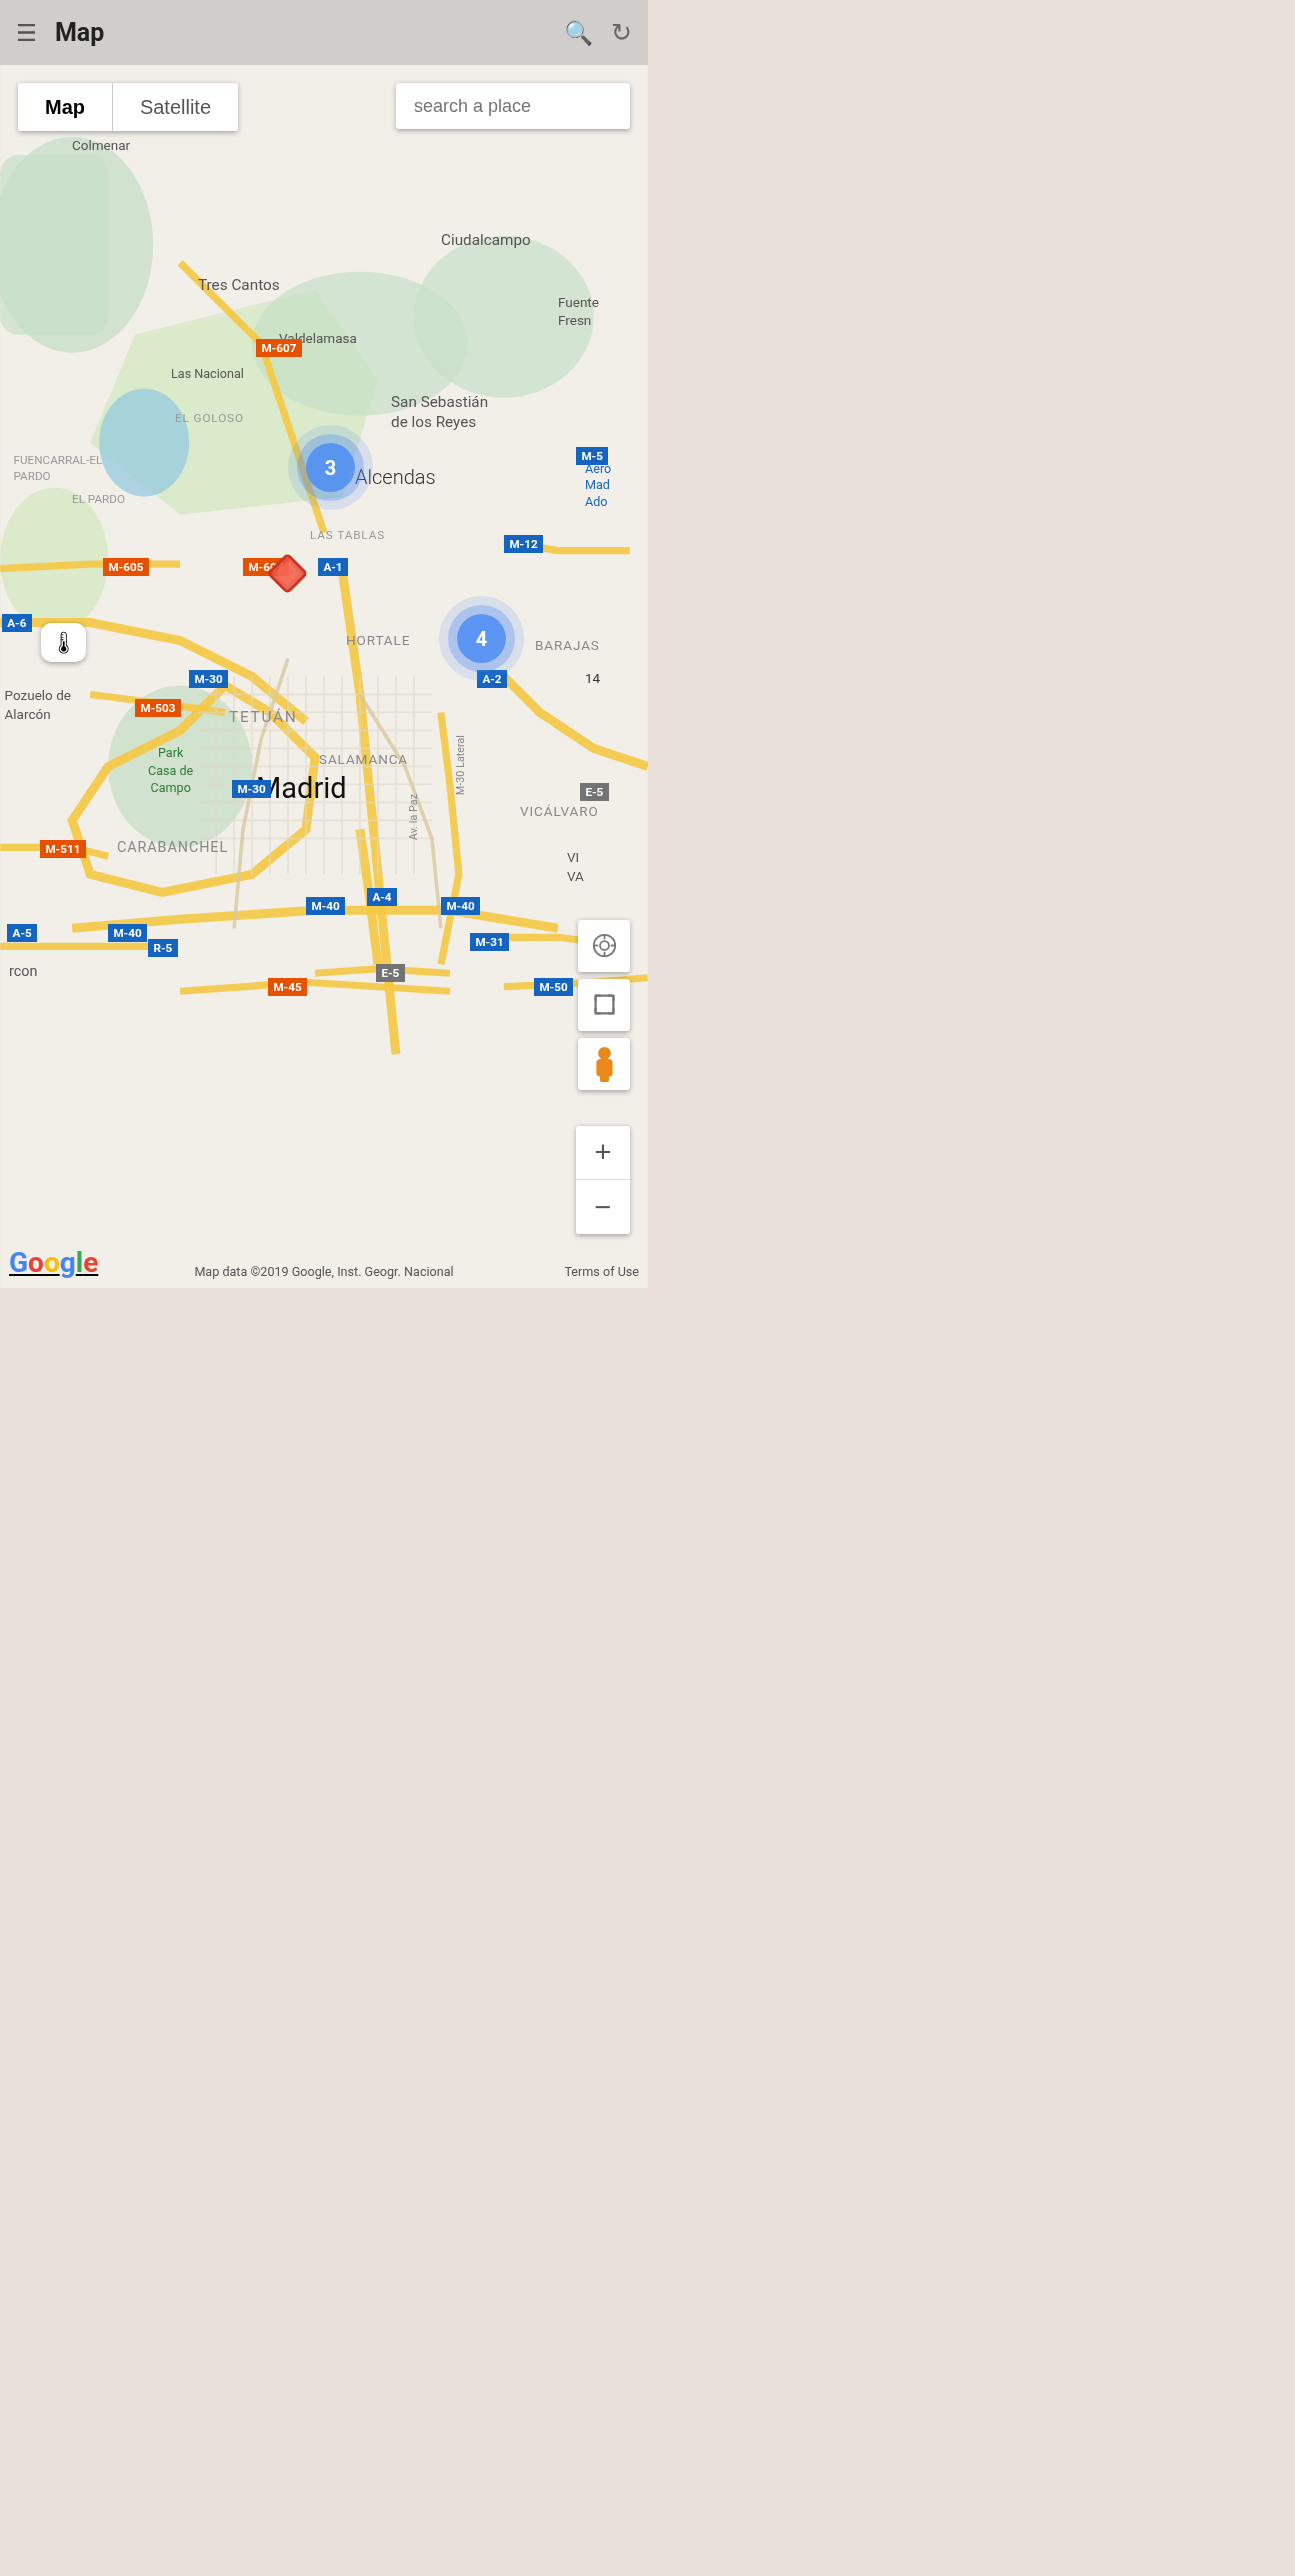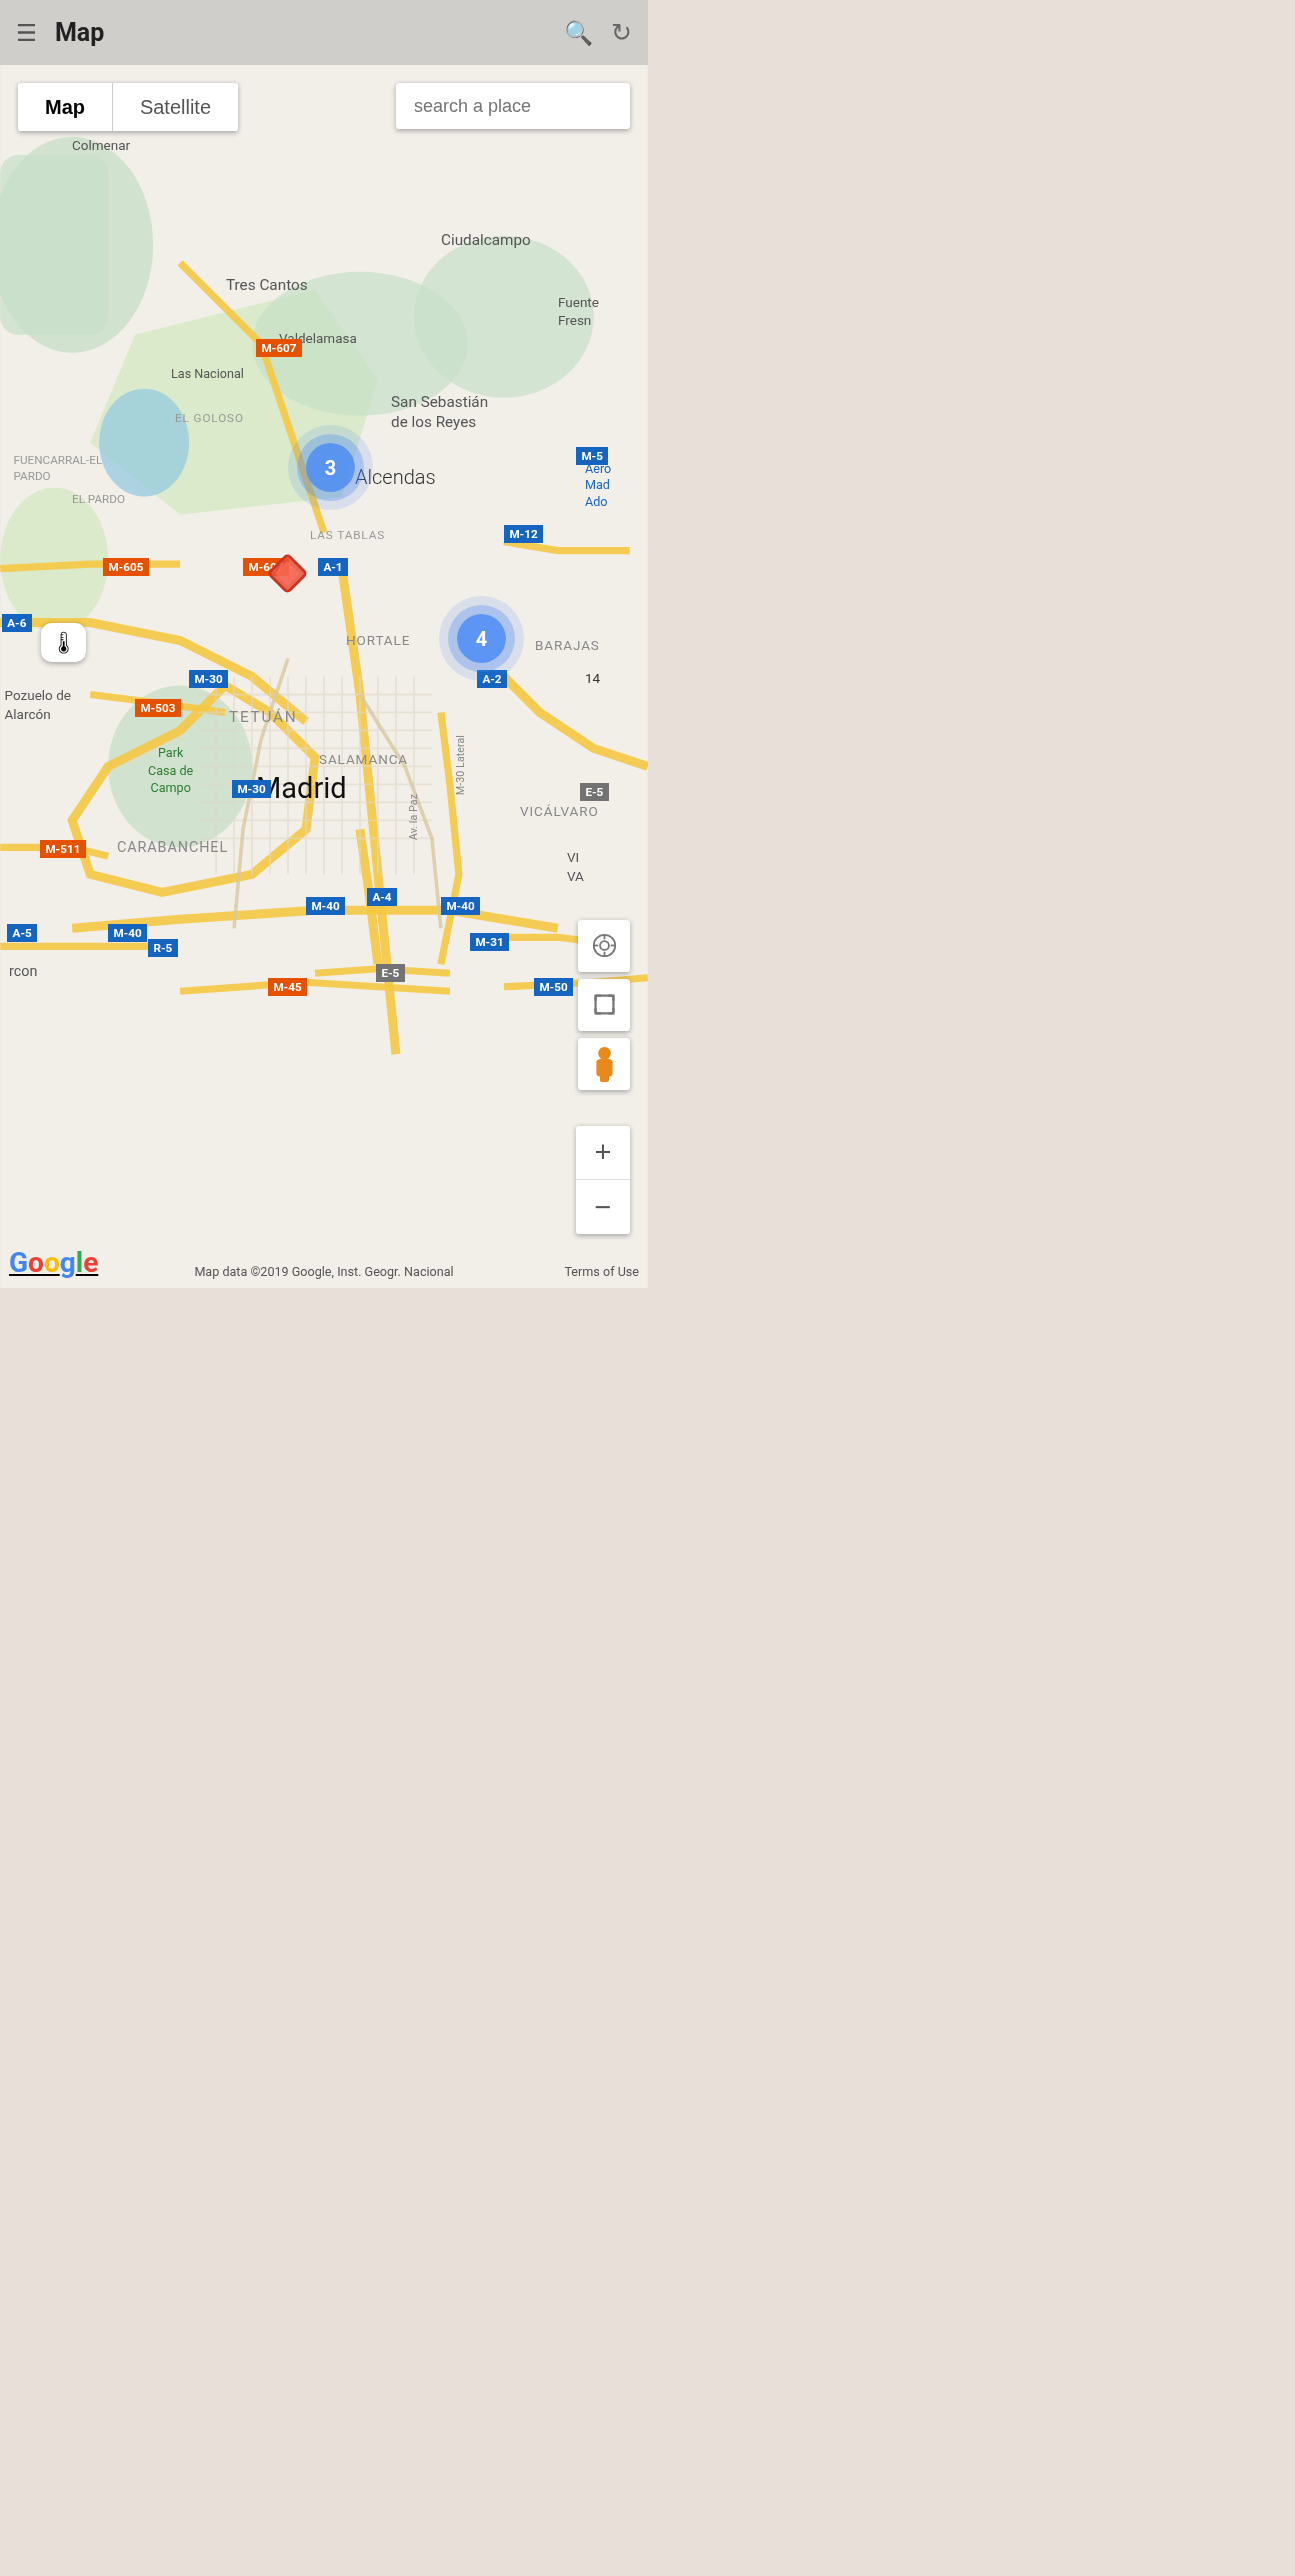--- a/index.html
+++ b/index.html
@@ -285,37 +285,37 @@
     <div class="map-type-divider"></div>
     <button class="map-type-btn">Satellite</button>
   </div>
 
   <div class="search-box">
     <input class="search-input" type="text" placeholder="search a place" style="">
   </div>
 
   <div style="position:absolute;top:72px;left:72px;font-size:13.5px;color:#555;z-index:5;">Colmenar</div>
   <div style="position:absolute;top:166px;left:441px;font-size:15.3px;color:#555;z-index:5;">Ciudalcampo</div>
-  <div style="position:absolute;top:211px;left:198px;font-size:15.3px;color:#555;z-index:5;margin-left:28px;">Tres Cantos</div>
+  <div style="position:absolute;top:211px;left:198px;font-size:15.3px;color:#555;z-index:5;">Tres Cantos</div>
   <div style="position:absolute;top:229px;left:558px;font-size:13.5px;color:#555;z-index:5;line-height:1.3;">Fuente<br>Fresn</div>
   <div style="position:absolute;top:265px;left:279px;font-size:13.5px;color:#555;z-index:5;">Valdelamasa</div>
 
   <div style="position:absolute;top:274px;left:256px;z-index:6;"><span class="road-badge badge-orange">M-607</span></div>
   <div style="position:absolute;top:301px;left:171px;font-size:12.6px;color:#555;z-index:5;">Las Nacional</div>
   <div style="position:absolute;top:346px;left:175px;font-size:11.7px;color:#999;z-index:5;letter-spacing:0.9px;">EL GOLOSO</div>
   <div style="position:absolute;top:328px;left:391px;font-size:15.3px;color:#555;z-index:5;line-height:1.3;">San Sebastián<br>de los Reyes</div>
 
   <div style="position:absolute;top:382px;left:576px;z-index:6;"><span class="road-badge badge-blue">M-5</span></div>
   <div style="position:absolute;top:400px;left:355px;font-size:20px;color:#333;z-index:5;font-weight:300;">Alc<span style="letter-spacing:0px;">endas</span></div>
   <div style="position:absolute;top:396px;left:585px;font-size:12.6px;color:#1565c0;z-index:5;line-height:1.3;">Aero<br>Mad<br>Ado</div>
   <div style="position:absolute;top:387px;left:13.5px;font-size:11.7px;color:#999;z-index:5;line-height:1.4;">FUENCARRAL-EL<br>PARDO</div>
   <div style="position:absolute;top:427px;left:72px;font-size:11.7px;color:#999;z-index:5;">EL PARDO</div>
   <div style="position:absolute;top:463px;left:310px;font-size:11.7px;color:#999;z-index:5;letter-spacing:0.9px;">LAS TABLAS</div>
 
-  <div style="position:absolute;top:460px;left:504px;z-index:6;"><span class="road-badge badge-blue">M-12</span></div>
+  <div style="position:absolute;top:470px;left:504px;z-index:6;"><span class="road-badge badge-blue">M-12</span></div>
 
   <div style="position:absolute;top:493px;left:103px;z-index:6;"><span class="road-badge badge-orange">M-605</span></div>
 
   <div style="position:absolute;top:493px;left:243px;z-index:6;"><span class="road-badge badge-orange">M-607</span></div>
 
   <div style="position:absolute;top:493px;left:318px;z-index:6;"><span class="road-badge badge-blue">A-1</span></div>
 
   <div style="position:absolute;top:486px;left:265px;z-index:15;width:45px;height:45px;">
     <svg width="45" height="45" viewBox="0 0 50 50">
       <rect x="10" y="10" width="30" height="30" rx="4" fill="rgba(230,80,60,0.85)" stroke="#cc3322" stroke-width="3" transform="rotate(45 25 25)"></rect>

